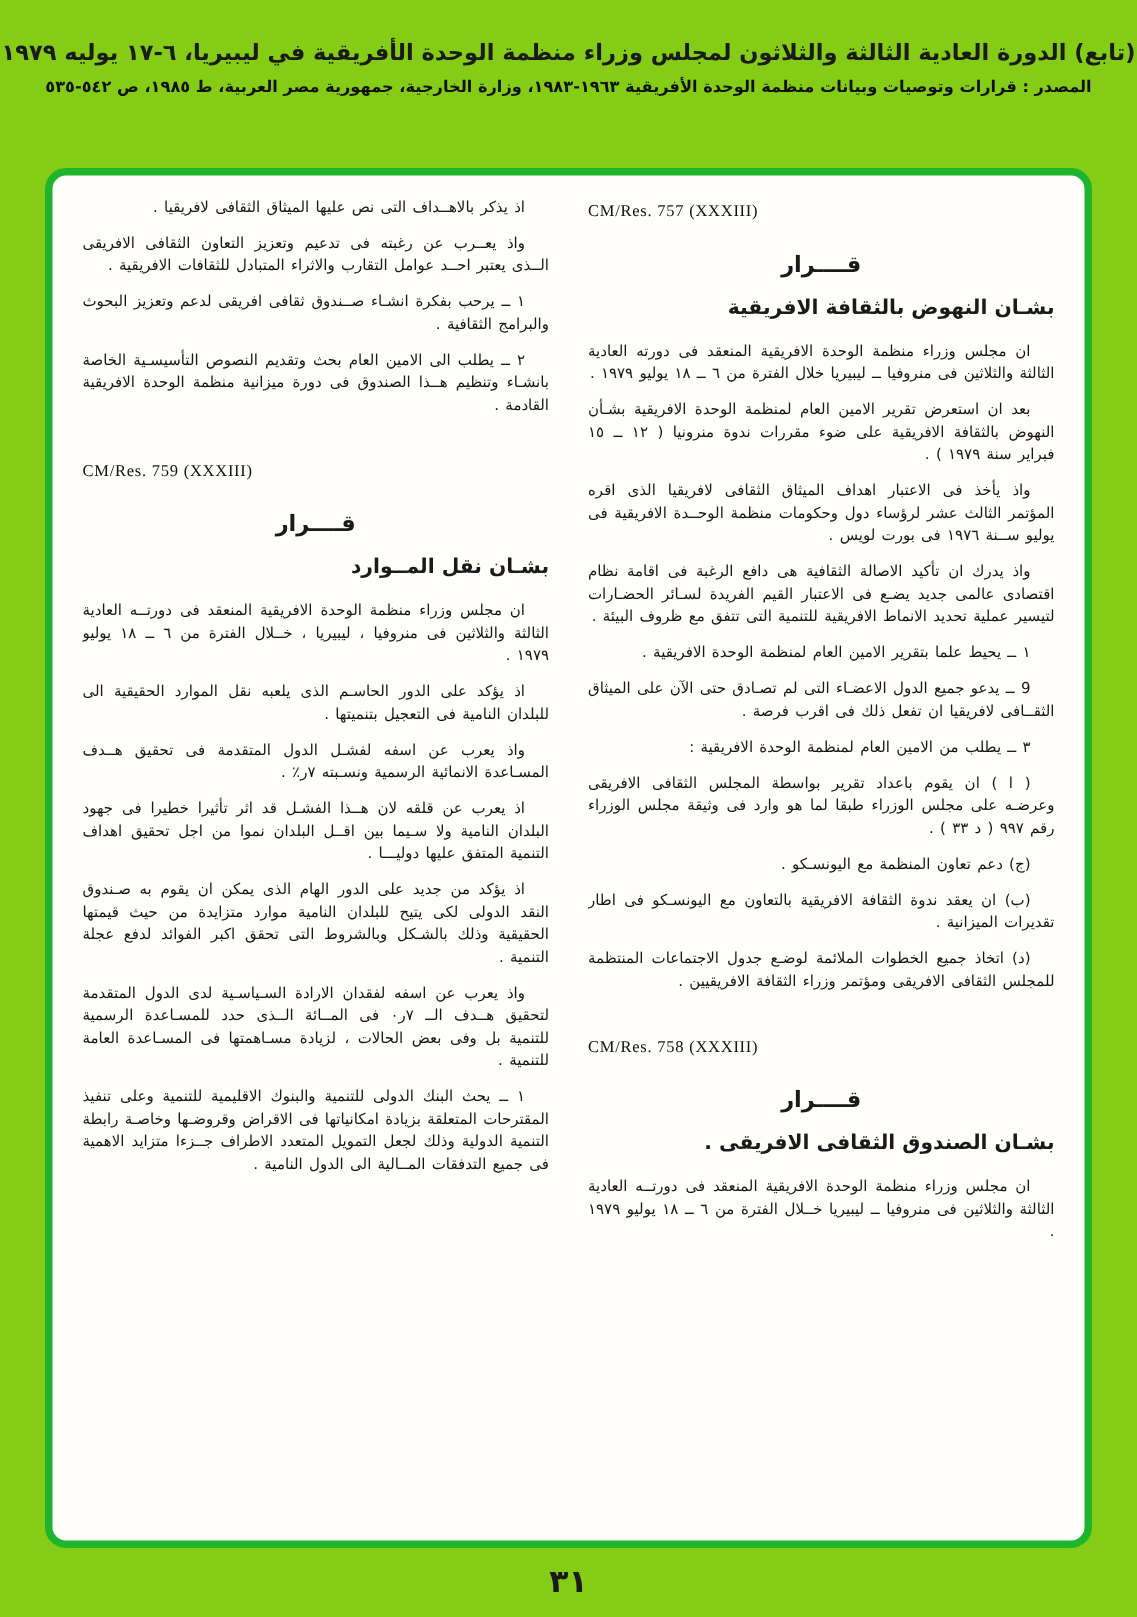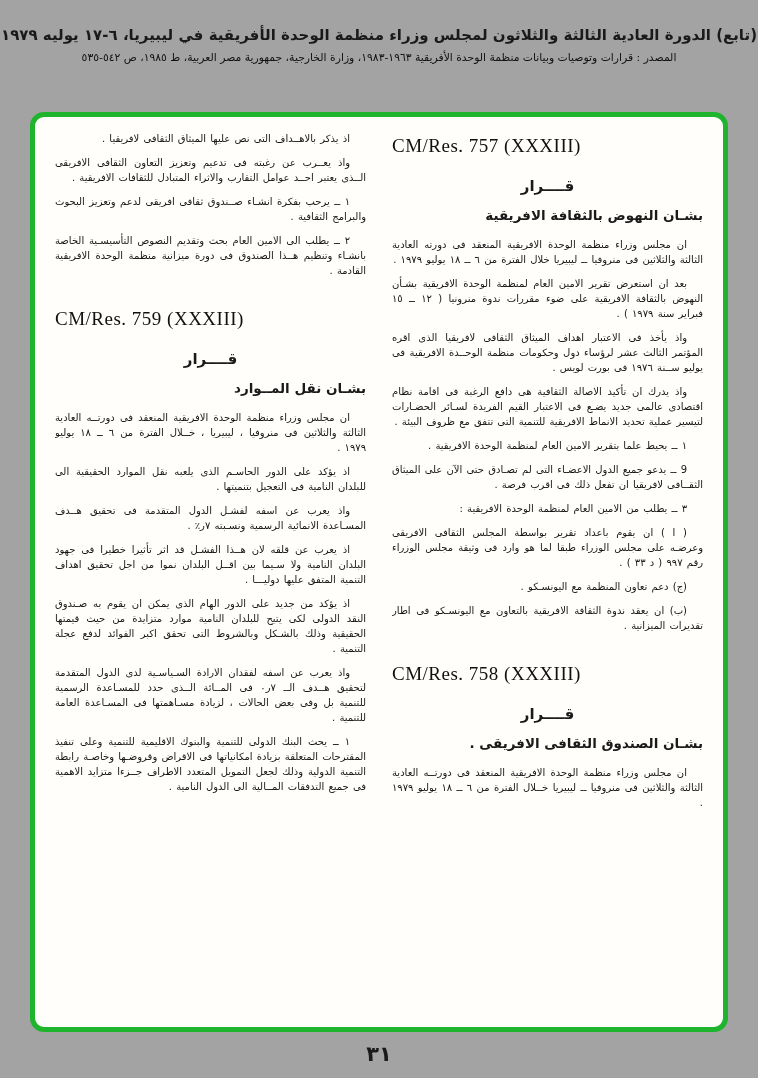--- a/index.html
+++ b/index.html
@@ -4,26 +4,26 @@
 <style>
   html,body { margin:0; padding:0; }
   body {
     width:758px; height:1078px;
     background:#ffffff;
     font-family:"DejaVu Sans", sans-serif;
     color:#1a1a1a;
     position:relative;
     overflow:hidden;
   }
-  .page { position:absolute; inset:0; background:#a3a3a3;padding-left:20px; }
+  .page { position:absolute; inset:0; background:#84cc16;padding-left:20px; }
 
   
   .header { position:absolute; top:26px; left:0; right:0; text-align:center; direction:rtl; }
   .header-line1 { font-size:15px; font-weight:bold; letter-spacing:0.2px; }
-  .header-line2 { font-size:10.8px; font-weight:normal; margin-top:7px; color:#111; }
+  .header-line2 { font-size:10.8px; font-weight:bold; margin-top:7px; color:#111; }
 
   
   .frame {
     position:absolute; left:30px; top:112px;
     width:698px; height:920px;
     border:5px solid #1eb42d;
     border-radius:14px;
     box-sizing:border-box;
     padding:14px 20px 10px 20px;
     background:#fffefb;
@@ -33,21 +33,21 @@
     display:flex; direction:rtl;
     gap:26px; height:100%;
   }
   .col { flex:1 1 0; direction:rtl; overflow:hidden; }
 
   
   .block { }
   .block-ref {
     direction:ltr; text-align:left;
     font-family:"Liberation Serif", serif;
-    font-size:19px; letter-spacing:0.5px;
+    font-size:11px; letter-spacing:0.5px;
     margin:30px 0 6px 0; color:#111;
   }
   .col .block-ref:first-child { margin-top:4px; }
   .block-title {
     text-align:center; font-weight:bold;
     font-size:15px; margin:20px 0 10px 0;
   }
   .block-subtitle {
     font-weight:bold;
     font-size:13.5px; margin:12px 0 14px 0;
@@ -88,20 +88,21 @@
           <div class="block block-para">ان مجلس وزراء منظمة الوحدة الافريقية المنعقد فى دورته العادية الثالثة والثلاثين فى منروفيا ــ ليبيريا خلال الفترة من ٦ ــ ١٨ يوليو ١٩٧٩ .</div>
           <div class="block block-para">بعد ان استعرض تقرير الامين العام لمنظمة الوحدة الافريقية بشـأن النهوض بالثقافة الافريقية على ضوء مقررات ندوة منرونيا ( ١٢ ــ ١٥ فبراير سنة ١٩٧٩ ) .</div>
           <div class="block block-para">واذ يأخذ فى الاعتبار اهداف الميثاق الثقافى لافريقيا الذى اقره المؤتمر الثالث عشر لرؤساء دول وحكومات منظمة الوحــدة الافريقية فى يوليو ســنة ١٩٧٦ فى بورت لويس .</div>
           <div class="block block-para">واذ يدرك ان تأكيد الاصالة الثقافية هى دافع الرغبة فى اقامة نظام اقتصادى عالمى جديد يضـع فى الاعتبار القيم الفريدة لسـائر الحضـارات لتيسير عملية تحديد الانماط الافريقية للتنمية التى تتفق مع ظروف البيئة .</div>
           <div class="block block-para">١ ــ يحيط علما بتقرير الامين العام لمنظمة الوحدة الافريقية .</div>
           <div class="block block-para">9 ــ يدعو جميع الدول الاعضـاء التى لم تصـادق حتى الآن على الميثاق الثقــافى لافريقيا ان تفعل ذلك فى اقرب فرصة .</div>
           <div class="block block-para">٣ ــ يطلب من الامين العام لمنظمة الوحدة الافريقية :</div>
           <div class="block block-para">( ا ) ان يقوم باعداد تقرير بواسطة المجلس الثقافى الافريقى وعرضـه على مجلس الوزراء طبقا لما هو وارد فى وثيقة مجلس الوزراء رقم ٩٩٧ ( د ٣٣ ) .</div>
           <div class="block block-para">(ج) دعم تعاون المنظمة مع اليونسـكو .</div>
           <div class="block block-para">(ب) ان يعقد ندوة الثقافة الافريقية بالتعاون مع اليونسـكو فى اطار تقديرات الميزانية .</div>
+          <div class="block block-para">(د) اتخاذ جميع الخطوات الملائمة لوضـع جدول الاجتماعات المنتظمة للمجلس الثقافى الافريقى ومؤتمر وزراء الثقافة الافريقيين .</div>
           <div class="block block-ref">CM/Res. 758 (XXXIII)</div>
           <div class="block block-title">قــــرار</div>
           <div class="block block-subtitle">بشـان الصندوق الثقافى الافريقى .</div>
           <div class="block block-para">ان مجلس وزراء منظمة الوحدة الافريقية المنعقد فى دورتــه العادية الثالثة والثلاثين فى منروفيا ــ ليبيريا خــلال الفترة من ٦ ــ ١٨ يوليو ١٩٧٩ .</div>
         </div>
       <div class="col">
           <div class="block block-para">اذ يذكر بالاهــداف التى نص عليها الميثاق الثقافى لافريقيا .</div>
           <div class="block block-para">واذ يعــرب عن رغبته فى تدعيم وتعزيز التعاون الثقافى الافريقى الــذى يعتبر احــد عوامل التقارب والاثراء المتبادل للثقافات الافريقية .</div>
           <div class="block block-para">١ ــ يرحب بفكرة انشـاء صــندوق ثقافى افريقى لدعم وتعزيز البحوث والبرامج الثقافية .</div>
           <div class="block block-para">٢ ــ يطلب الى الامين العام بحث وتقديم النصوص التأسيسـية الخاصة بانشـاء وتنظيم هــذا الصندوق فى دورة ميزانية منظمة الوحدة الافريقية القادمة .</div>

